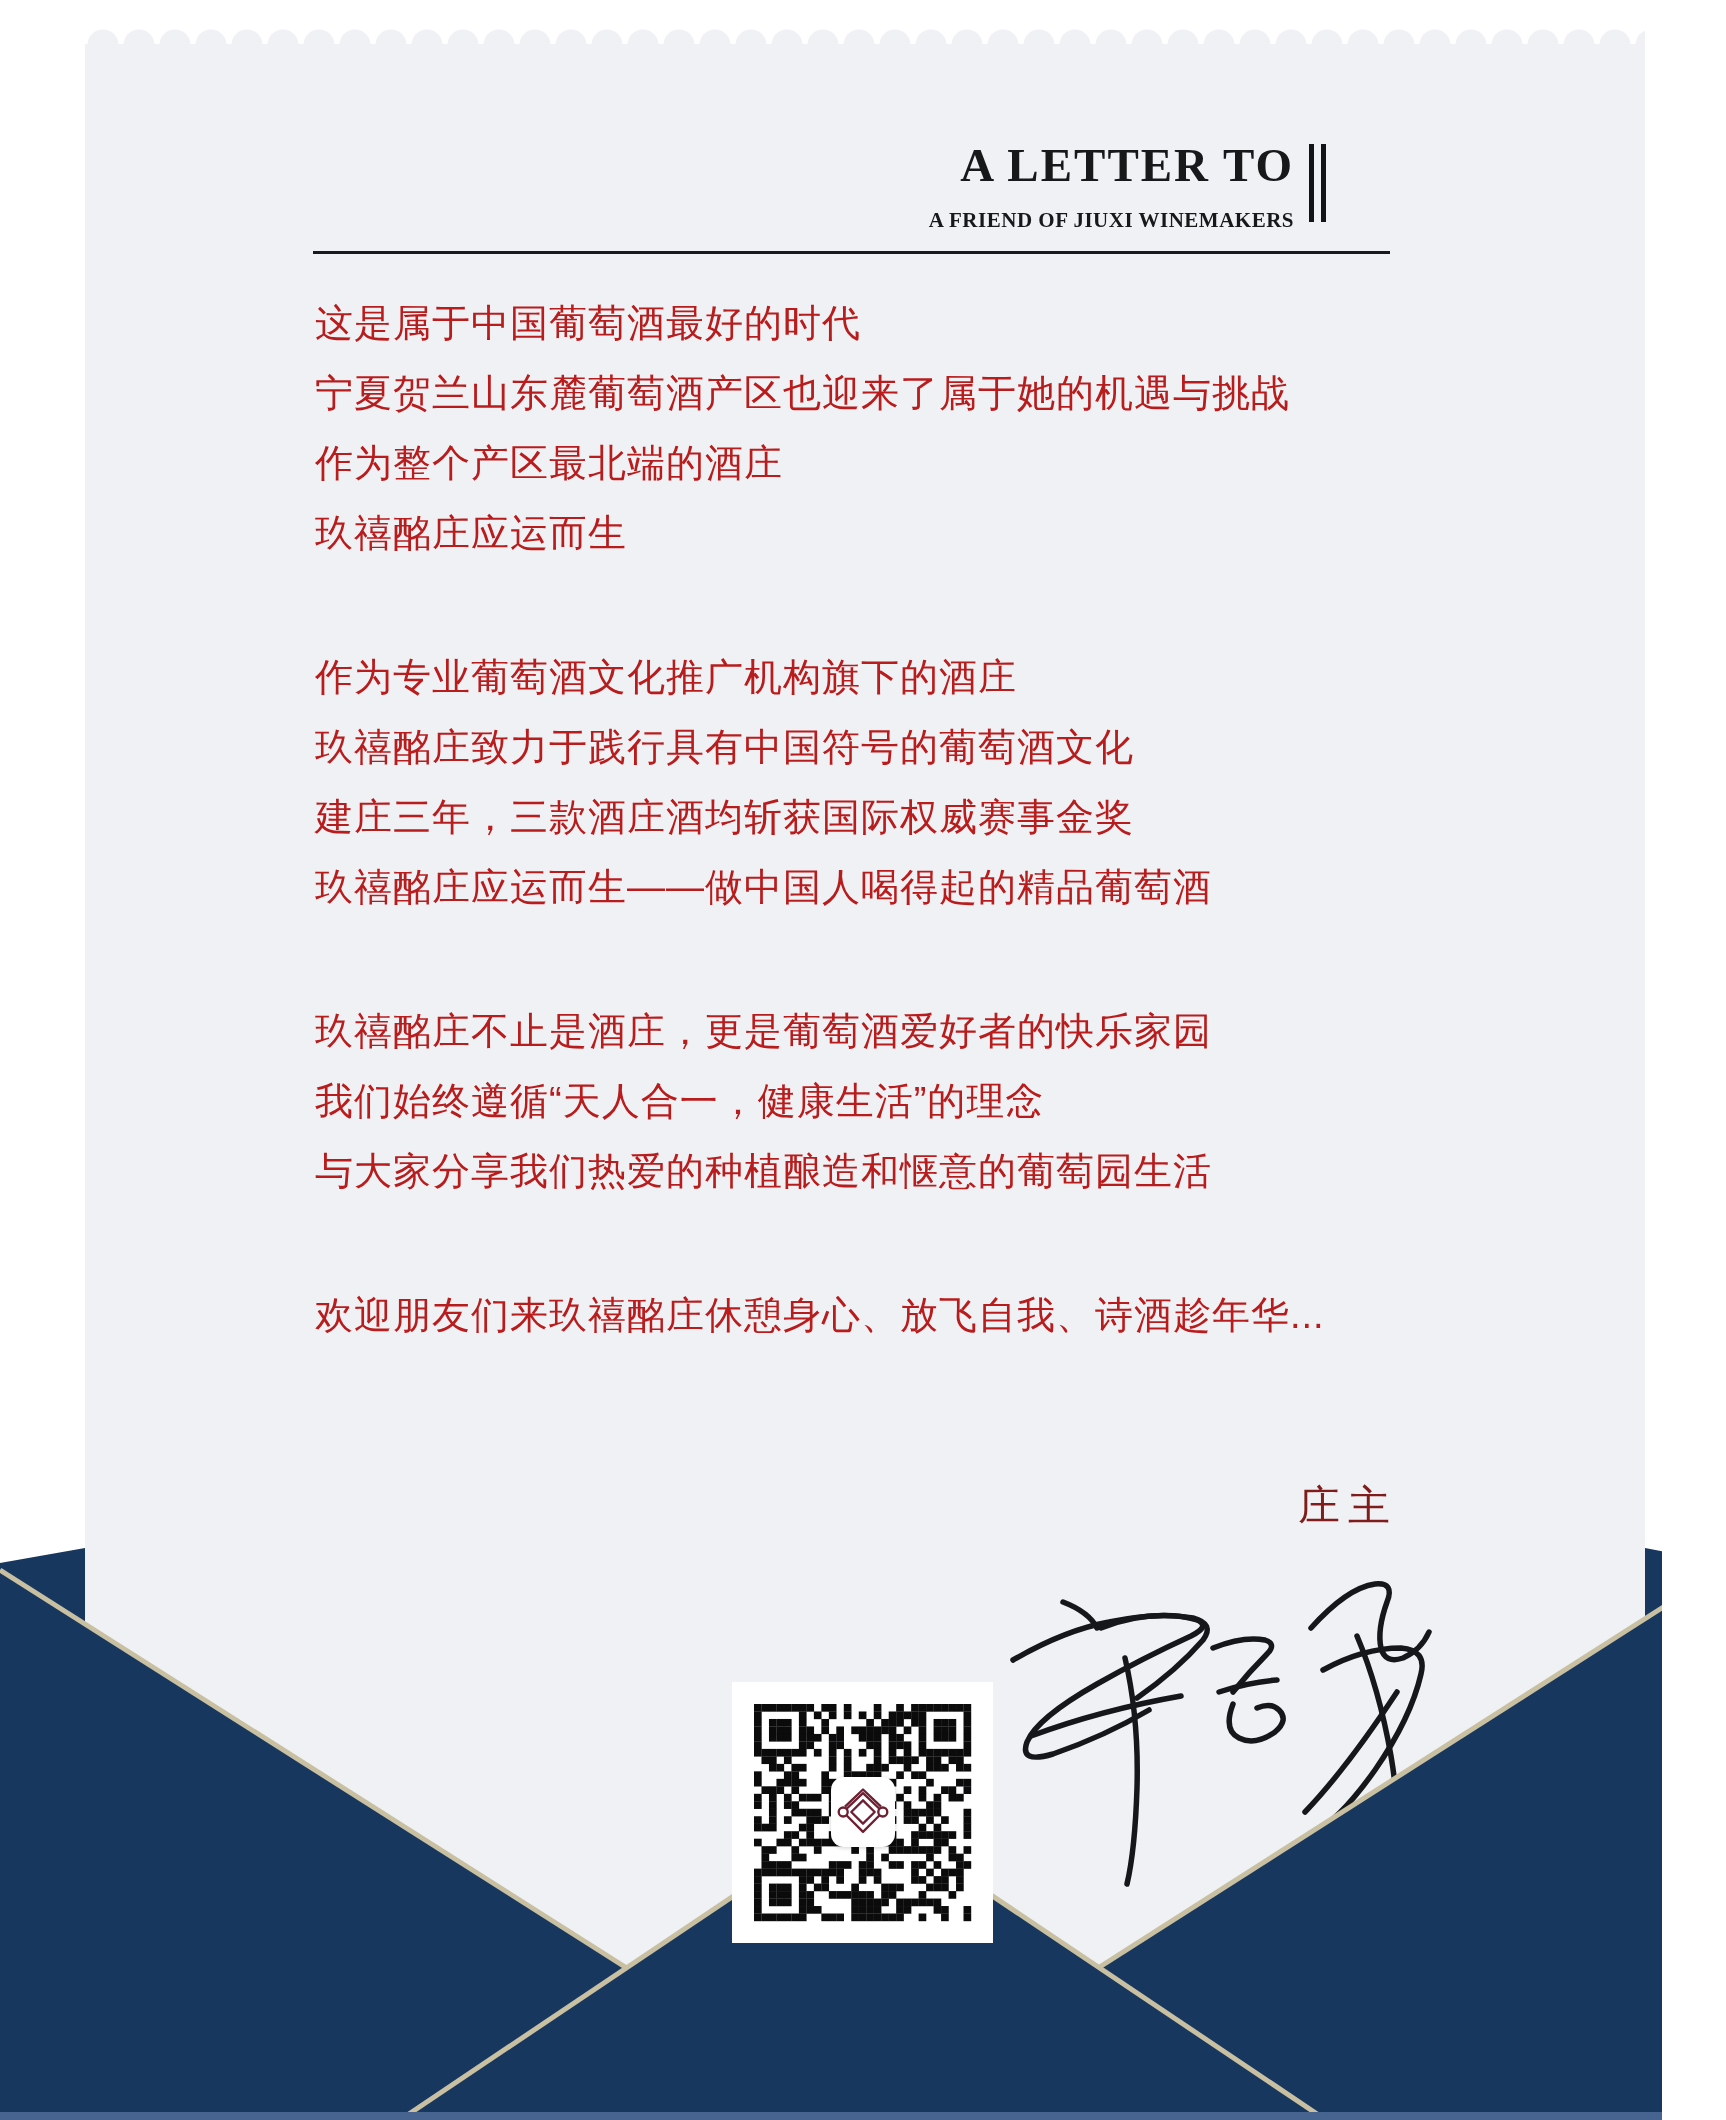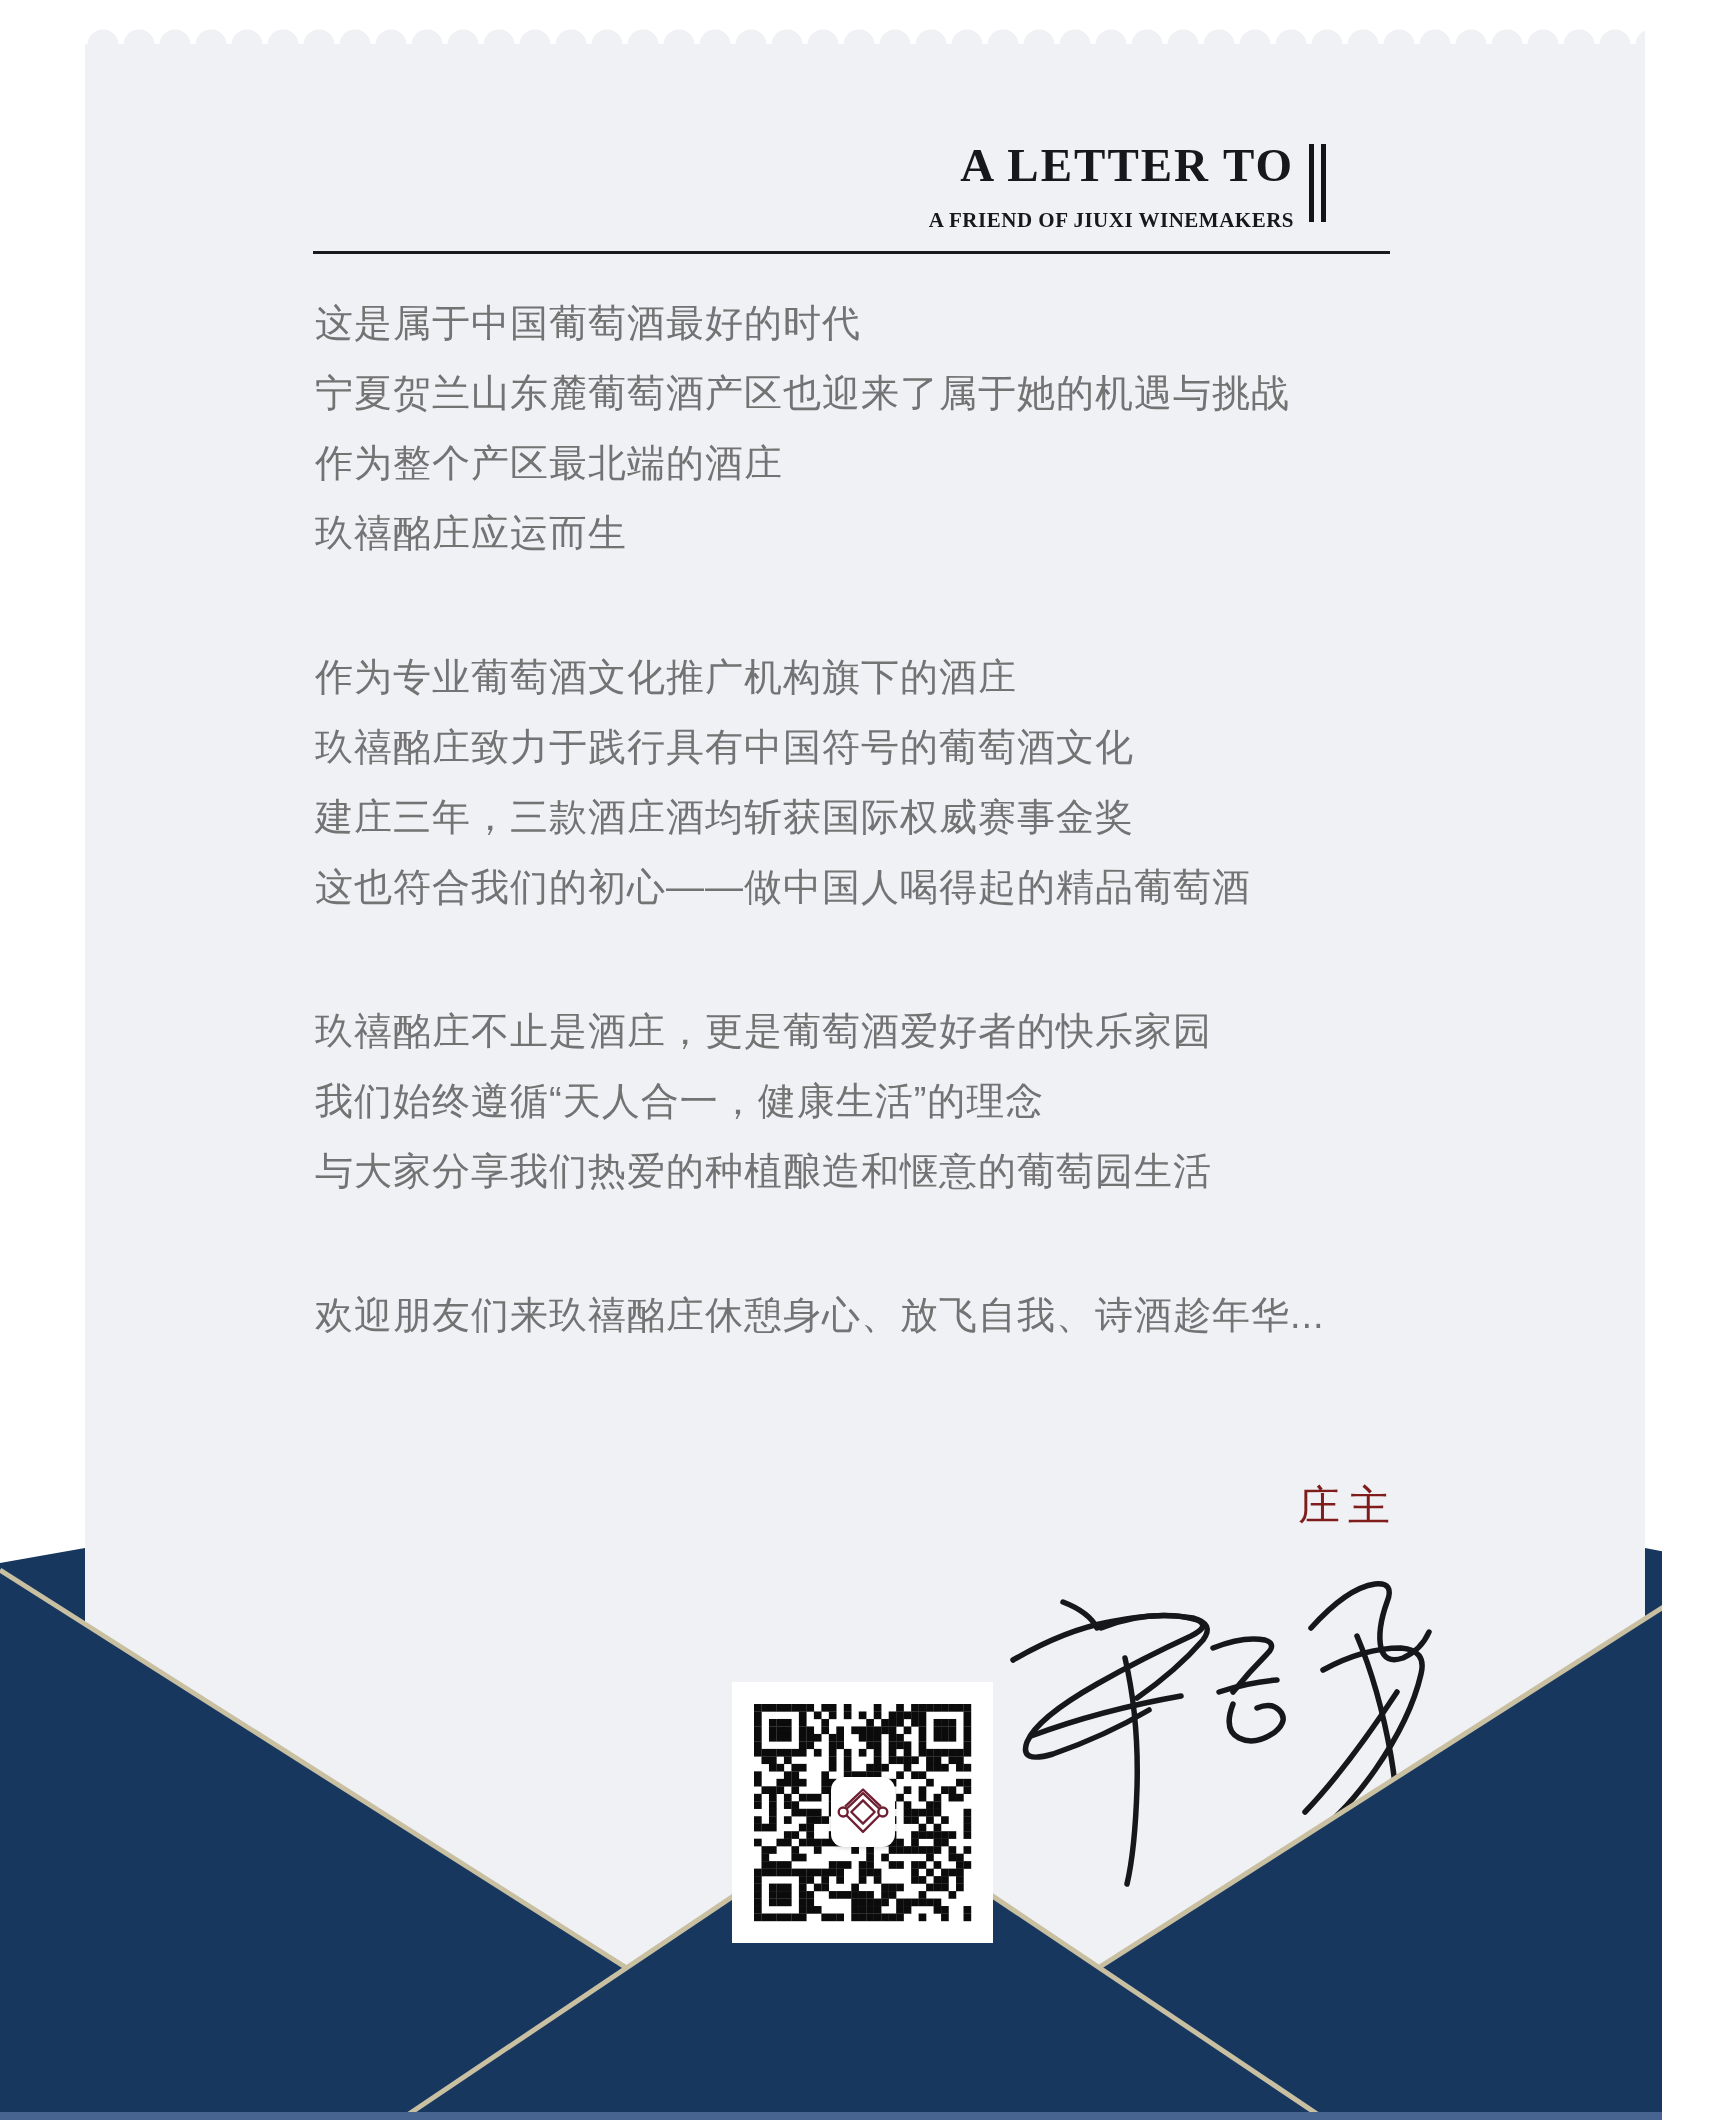--- a/index.html
+++ b/index.html
@@ -14,21 +14,21 @@
     background-image:radial-gradient(circle at 18px 31px,#f0f1f5 15px,rgba(240,241,245,0) 16px);
     background-size:36px 31px;background-repeat:repeat-x;}
   
   .hdr{position:absolute;top:138px;right:336px;display:flex;align-items:flex-start;z-index:3;}
   .hdr-text{text-align:right;color:#17181a;font-family:"Liberation Serif","DejaVu Serif",serif;}
   .hdr-title{font-size:47px;line-height:54px;font-weight:700;letter-spacing:2px;white-space:nowrap;}
   .hdr-sub{font-size:21px;line-height:24px;font-weight:700;letter-spacing:.5px;white-space:nowrap;margin-top:16px;}
   .hdr-bars{width:7px;height:78px;border-left:5px solid #131416;border-right:5px solid #131416;margin-left:15px;margin-top:6px;}
   .hdr-rule{position:absolute;left:313px;top:251px;width:1077px;height:3px;background:#191a1c;z-index:3;}
   
-  .body-text{position:absolute;left:315px;top:288px;width:1140px;z-index:3;color:#737373;}
+  .body-text{position:absolute;left:315px;top:288px;width:1140px;z-index:3;color:#b91c1c;}
   .body-text p{margin:0 0 74px 0;}
   .body-text .ln{display:block;font-size:38px;line-height:70px;letter-spacing:1px;white-space:nowrap;}
   
   .signoff{position:absolute;top:1478px;right:264px;font-size:42px;letter-spacing:8px;color:#7f1d1d;z-index:3;}
   .signature{position:absolute;left:1005px;top:1540px;z-index:3;}
   
   .flaps{position:absolute;left:0;top:0;z-index:4;}
   
   .qr-card{position:absolute;left:732px;top:1682px;width:261px;height:261px;background:#ffffff;z-index:5;}
   .qr-logo{position:absolute;left:99px;top:95px;width:64px;height:70px;background:#ffffff;border-radius:13px;
@@ -57,21 +57,21 @@
     <p>
       <span class="ln">这是属于中国葡萄酒最好的时代</span>
       <span class="ln">宁夏贺兰山东麓葡萄酒产区也迎来了属于她的机遇与挑战</span>
       <span class="ln">作为整个产区最北端的酒庄</span>
       <span class="ln">玖禧酩庄应运而生</span>
     </p>
     <p>
       <span class="ln">作为专业葡萄酒文化推广机构旗下的酒庄</span>
       <span class="ln">玖禧酩庄致力于践行具有中国符号的葡萄酒文化</span>
       <span class="ln">建庄三年，三款酒庄酒均斩获国际权威赛事金奖</span>
-      <span class="ln">这也符合我们的初心——做中国人喝得起的精品葡萄酒</span>
+      <span class="ln">玖禧酩庄应运而生——做中国人喝得起的精品葡萄酒</span>
     </p>
     <p>
       <span class="ln">玖禧酩庄不止是酒庄，更是葡萄酒爱好者的快乐家园</span>
       <span class="ln">我们始终遵循“天人合一，健康生活”的理念</span>
       <span class="ln">与大家分享我们热爱的种植酿造和惬意的葡萄园生活</span>
     </p>
     <p>
       <span class="ln">欢迎朋友们来玖禧酩庄休憩身心、放飞自我、诗酒趁年华...</span>
     </p>
   </div>

